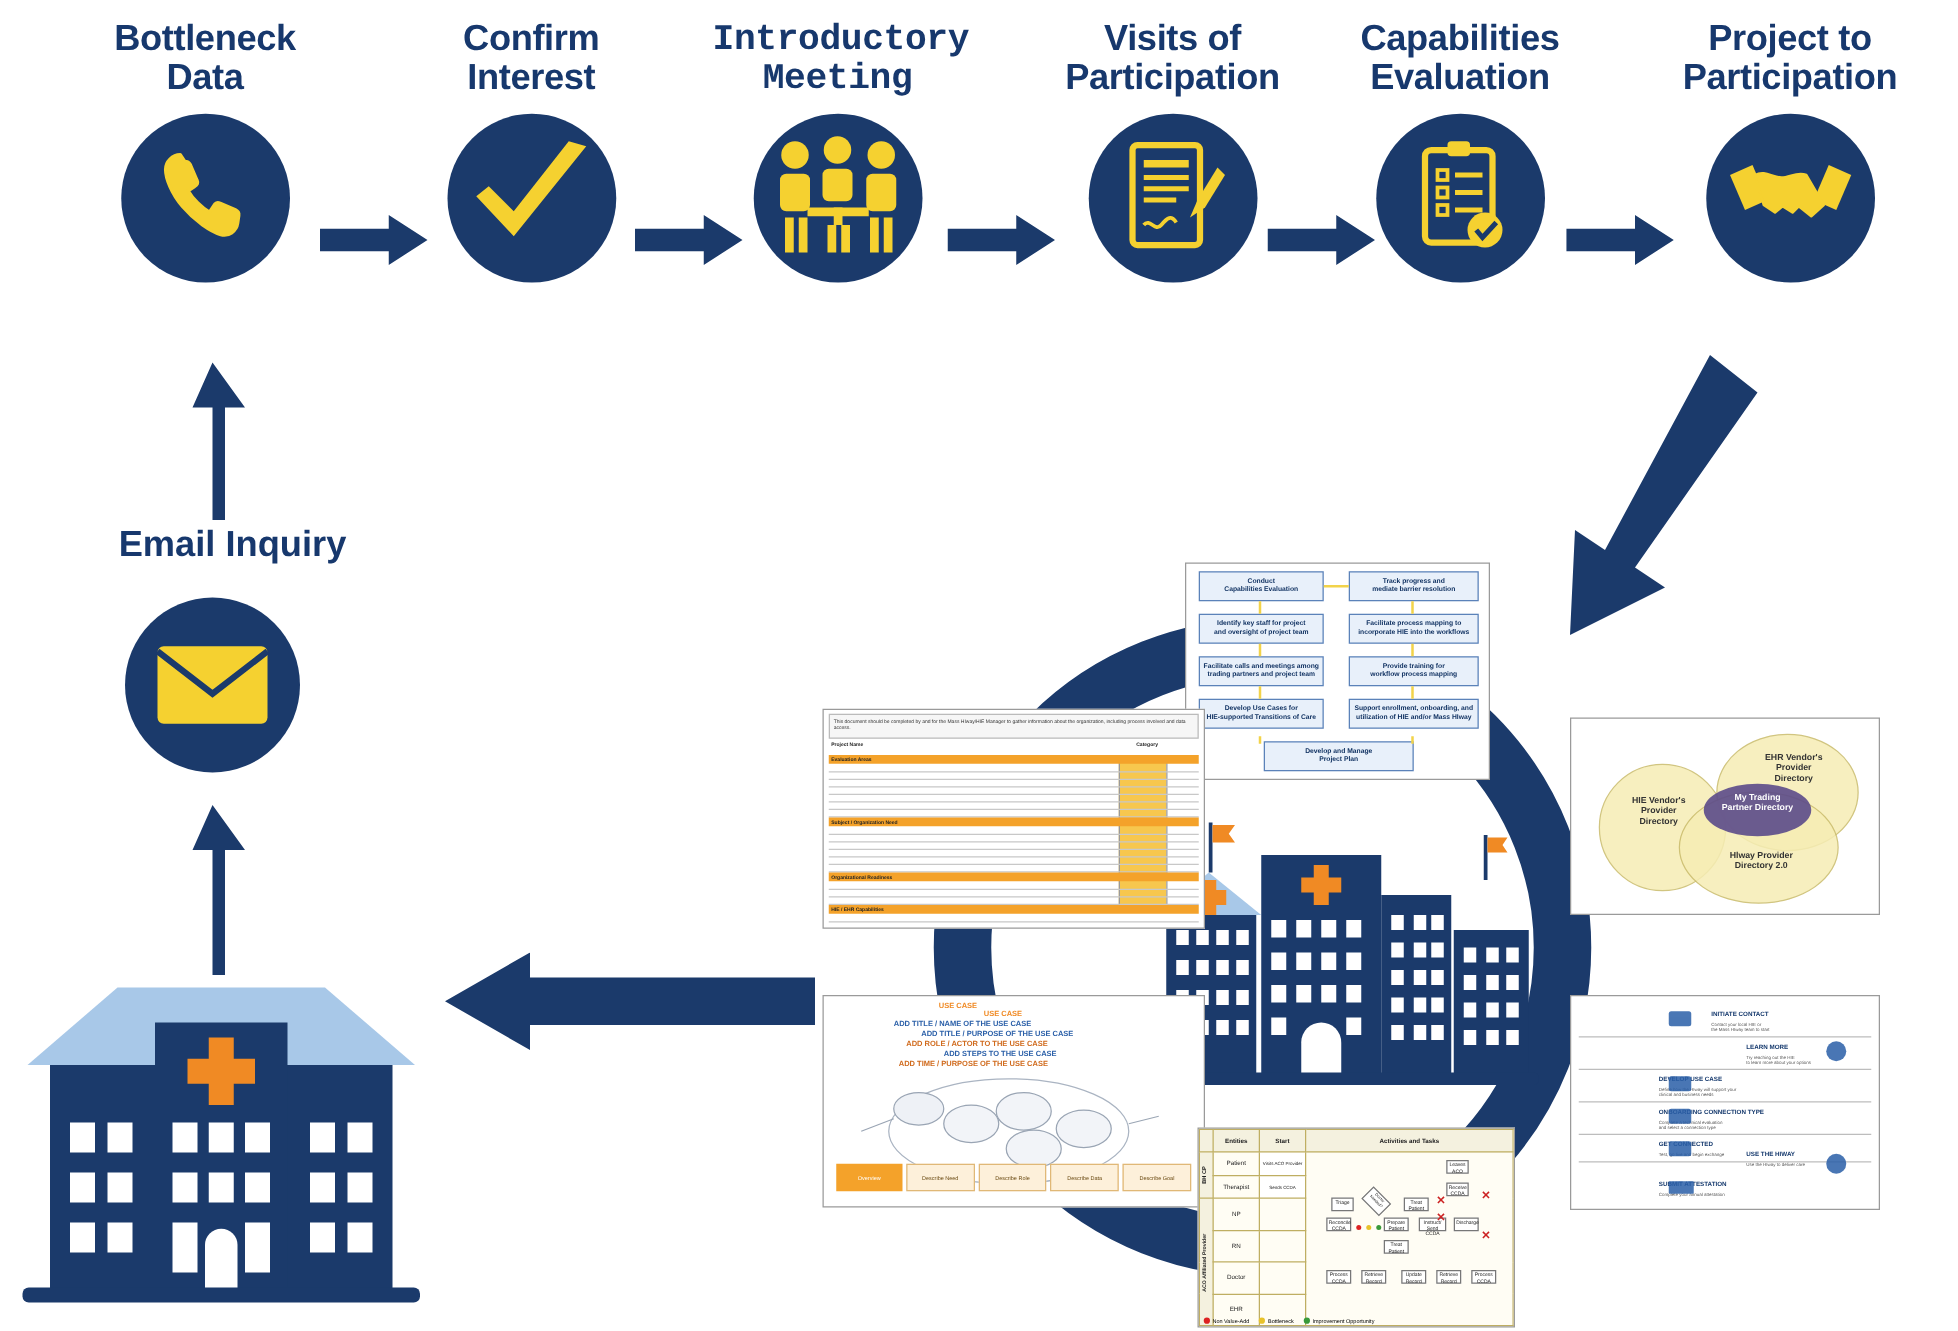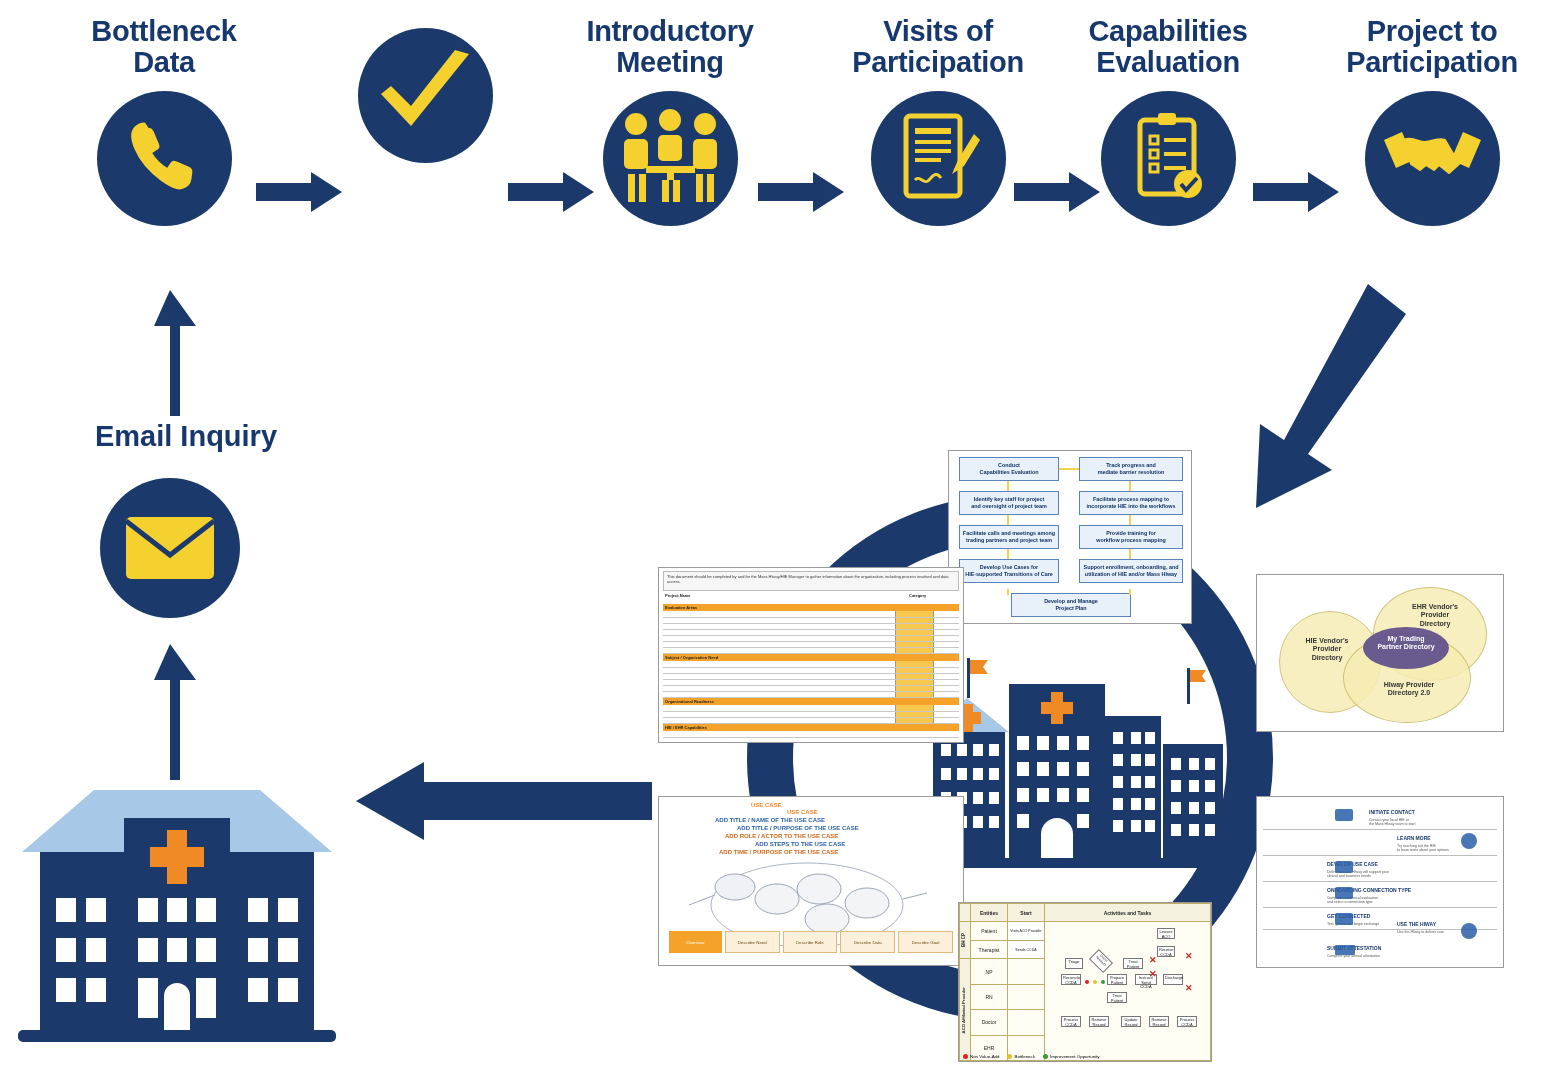--- a/index.html
+++ b/index.html
@@ -87,34 +87,38 @@
   </div>
 </div>
 
 <div class="arrow-r" style="left:256px;top:170px;width:88px;">
   <svg width="88" height="44" viewBox="0 0 88 44">
       <path d="M0 13h55V2l31 20-31 20V31H0z" fill="#1b3a6b"></path>
     </svg>
 </div>
 
 <div class="step" style="left:325px;top:16px;">
+  <div class="lbl">
+    <span>Confirm</span><br>
+    <span>Interest</span>
+  </div>
   <div class="circle">
     <svg width="100" height="95" viewBox="0 0 100 95">
       <path d="M6 46 L36 78 L94 6 L80 2 L36 58 L16 38 Z" fill="#f5d130"></path>
     </svg>
   </div>
 </div>
 
 <div class="arrow-r" style="left:508px;top:170px;width:88px;">
   <svg width="88" height="44" viewBox="0 0 88 44">
       <path d="M0 13h55V2l31 20-31 20V31H0z" fill="#1b3a6b"></path>
     </svg>
 </div>
 
-<div class="step" style="left:570px;top:16px;">
+<div class="step" style="left:570px;top:16px;font-family:Liberation Mono, monospace;">
   <div class="lbl">
     <span>Introductory</span><br>
     <span>Meeting</span>
   </div>
   <div class="circle">
     <svg width="105" height="100" viewBox="0 0 105 100">
       <circle cx="18" cy="16" r="11" fill="#f5d130"></circle>
       <circle cx="52" cy="12" r="11" fill="#f5d130"></circle>
       <circle cx="87" cy="16" r="11" fill="#f5d130"></circle>
       <rect x="6" y="31" width="24" height="30" rx="5" fill="#f5d130"></rect>

